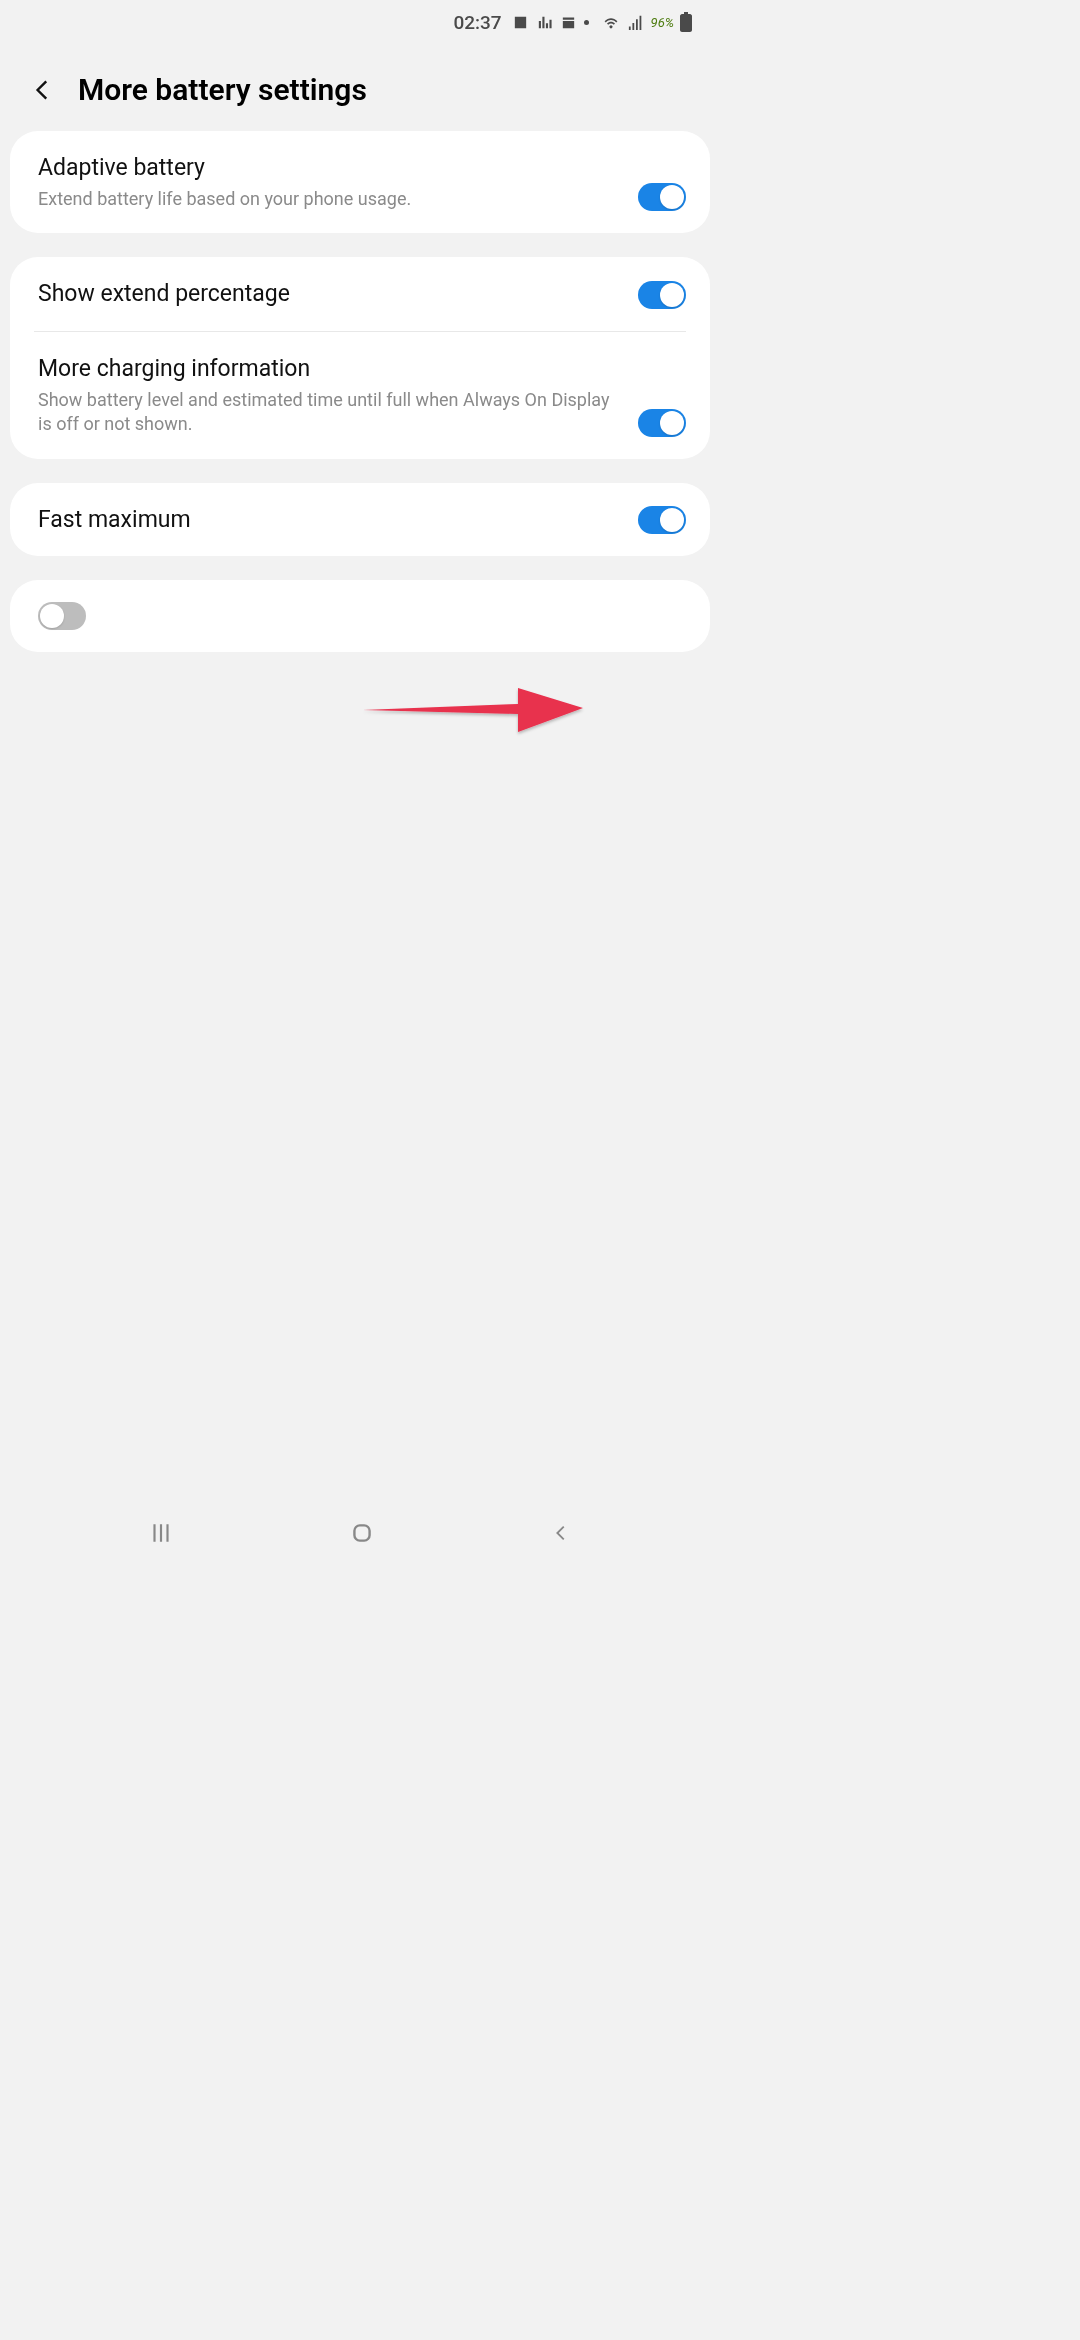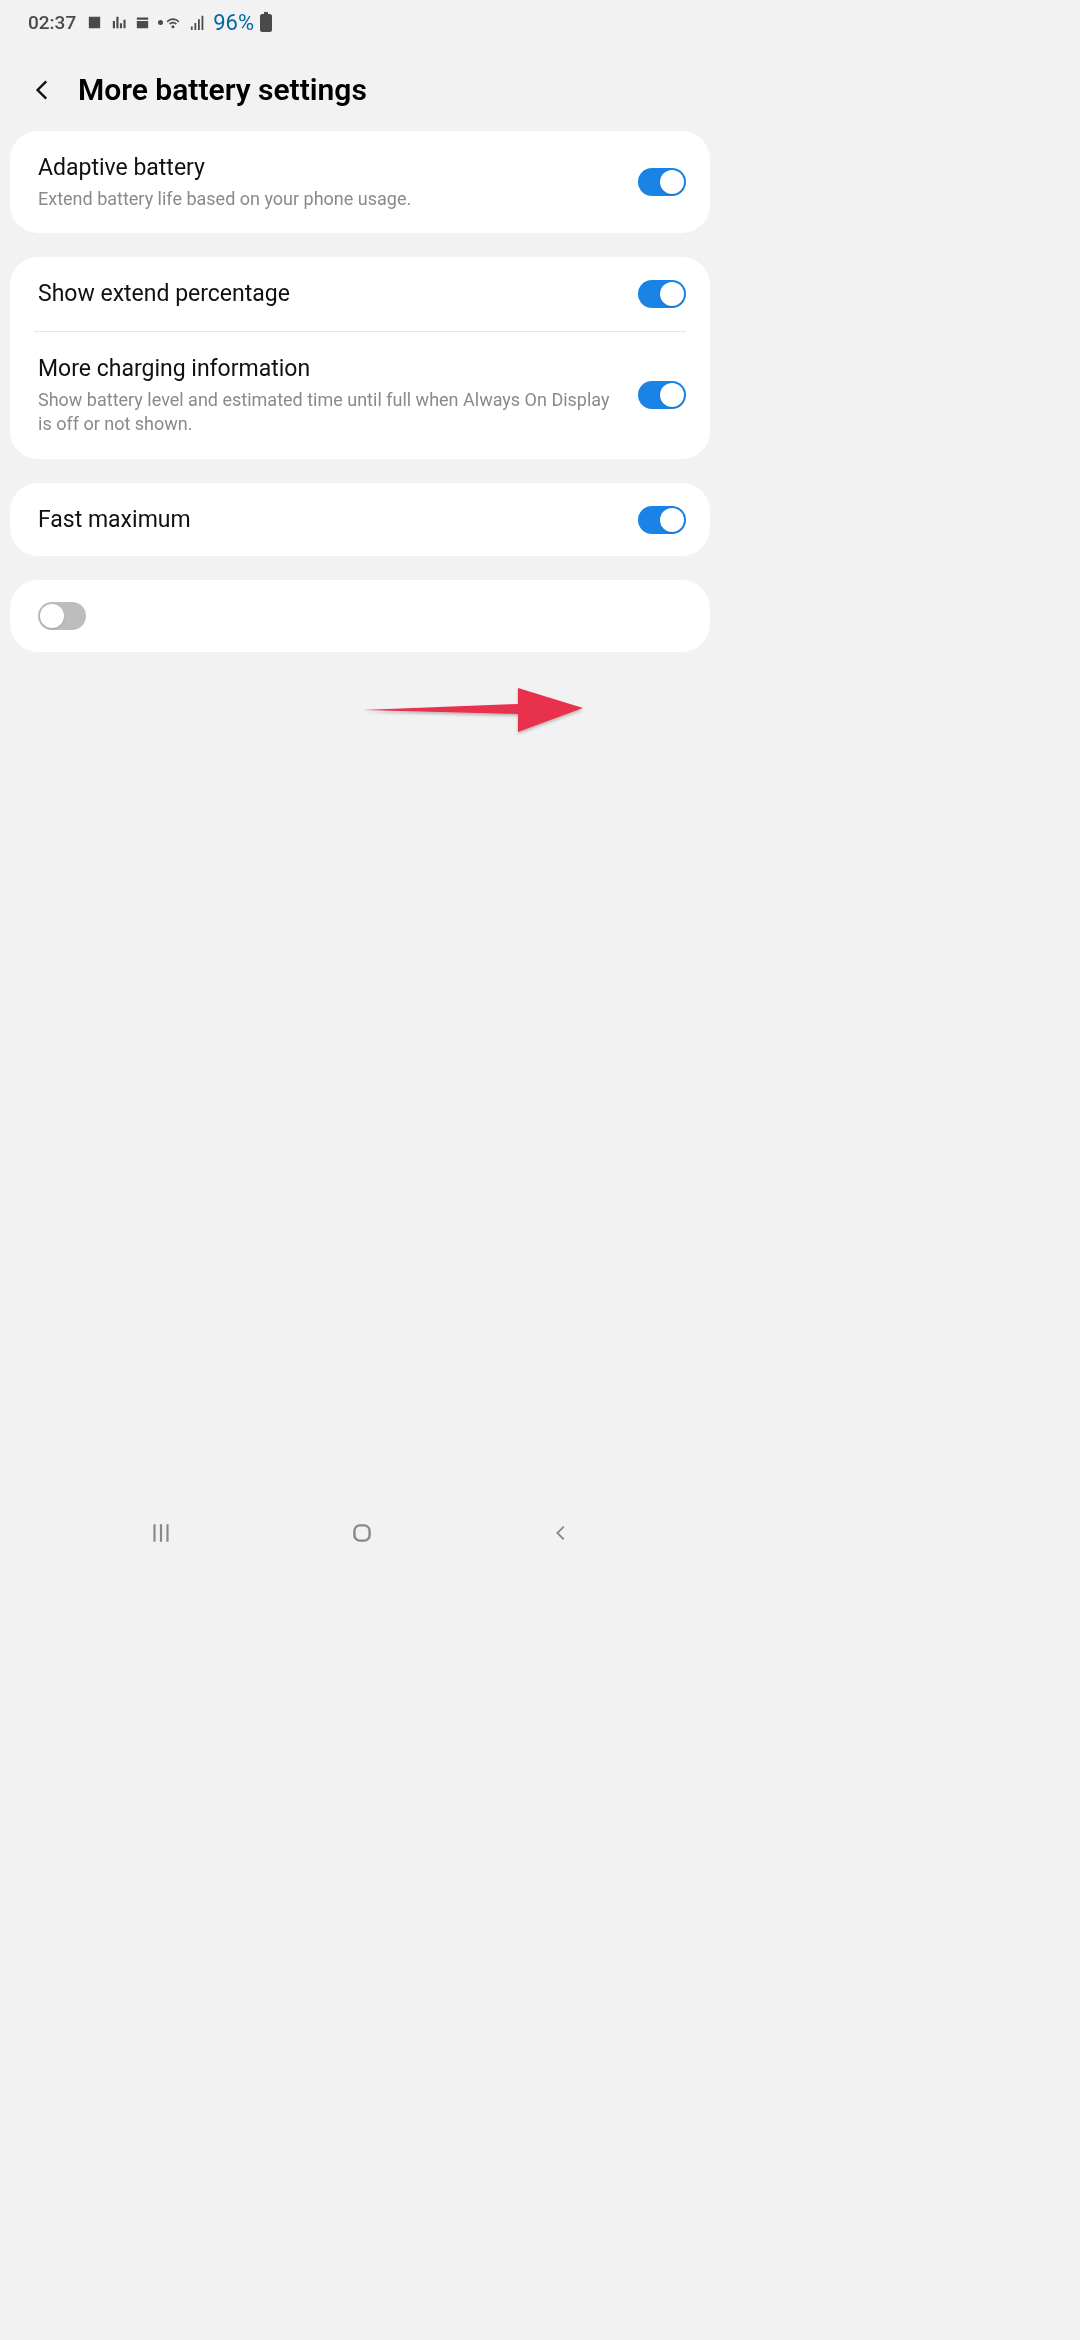--- a/index.html
+++ b/index.html
@@ -10,26 +10,27 @@
     }
     body {
       width: 720px;
       height: 1560px;
       background: #f2f2f2;
       position: relative;
       transform-origin: top left;
     }
     .status-bar {
       display: flex;
-      justify-content: flex-start;
+      justify-content: flex-end;
       align-items: center;
       padding: 8px 28px 8px 28px;
       height: 44px;
       font-size: 18px;
       color: #4a4a4a;
+      gap: 12px;
     }
     .status-left {
       display: flex;
       align-items: center;
       gap: 10px;
     }
     .status-left .time {
       font-weight: 500;
       font-size: 19px;
       color: #4a4a4a;
@@ -46,22 +47,23 @@
     }
     .status-right {
       display: flex;
       align-items: center;
       gap: 6px;
     }
     .status-right svg {
       fill: #4a4a4a;
     }
     .battery-pct {
-      font-size: 22px;
-      color: #0369a1;
+      font-size: 13px;
+      color: #4d7c0f;
+      font-style: italic;
     }
     .header {
       display: flex;
       align-items: center;
       padding: 28px 28px 24px 30px;
       gap: 22px;
     }
     .back-chevron {
       width: 26px;
       height: 26px;
@@ -72,21 +74,21 @@
       color: #000000;
     }
     .card {
       background: #ffffff;
       border-radius: 28px;
       margin: 0 10px 24px 10px;
       overflow: hidden;
     }
     .setting-row {
       display: flex;
-      align-items: center;
+      align-items: flex-end;
       justify-content: space-between;
       padding: 22px 24px 22px 28px;
       gap: 16px;
     }
     .setting-text {
       flex: 1;
       min-width: 0;
     }
     .setting-title {
       font-size: 23px;

